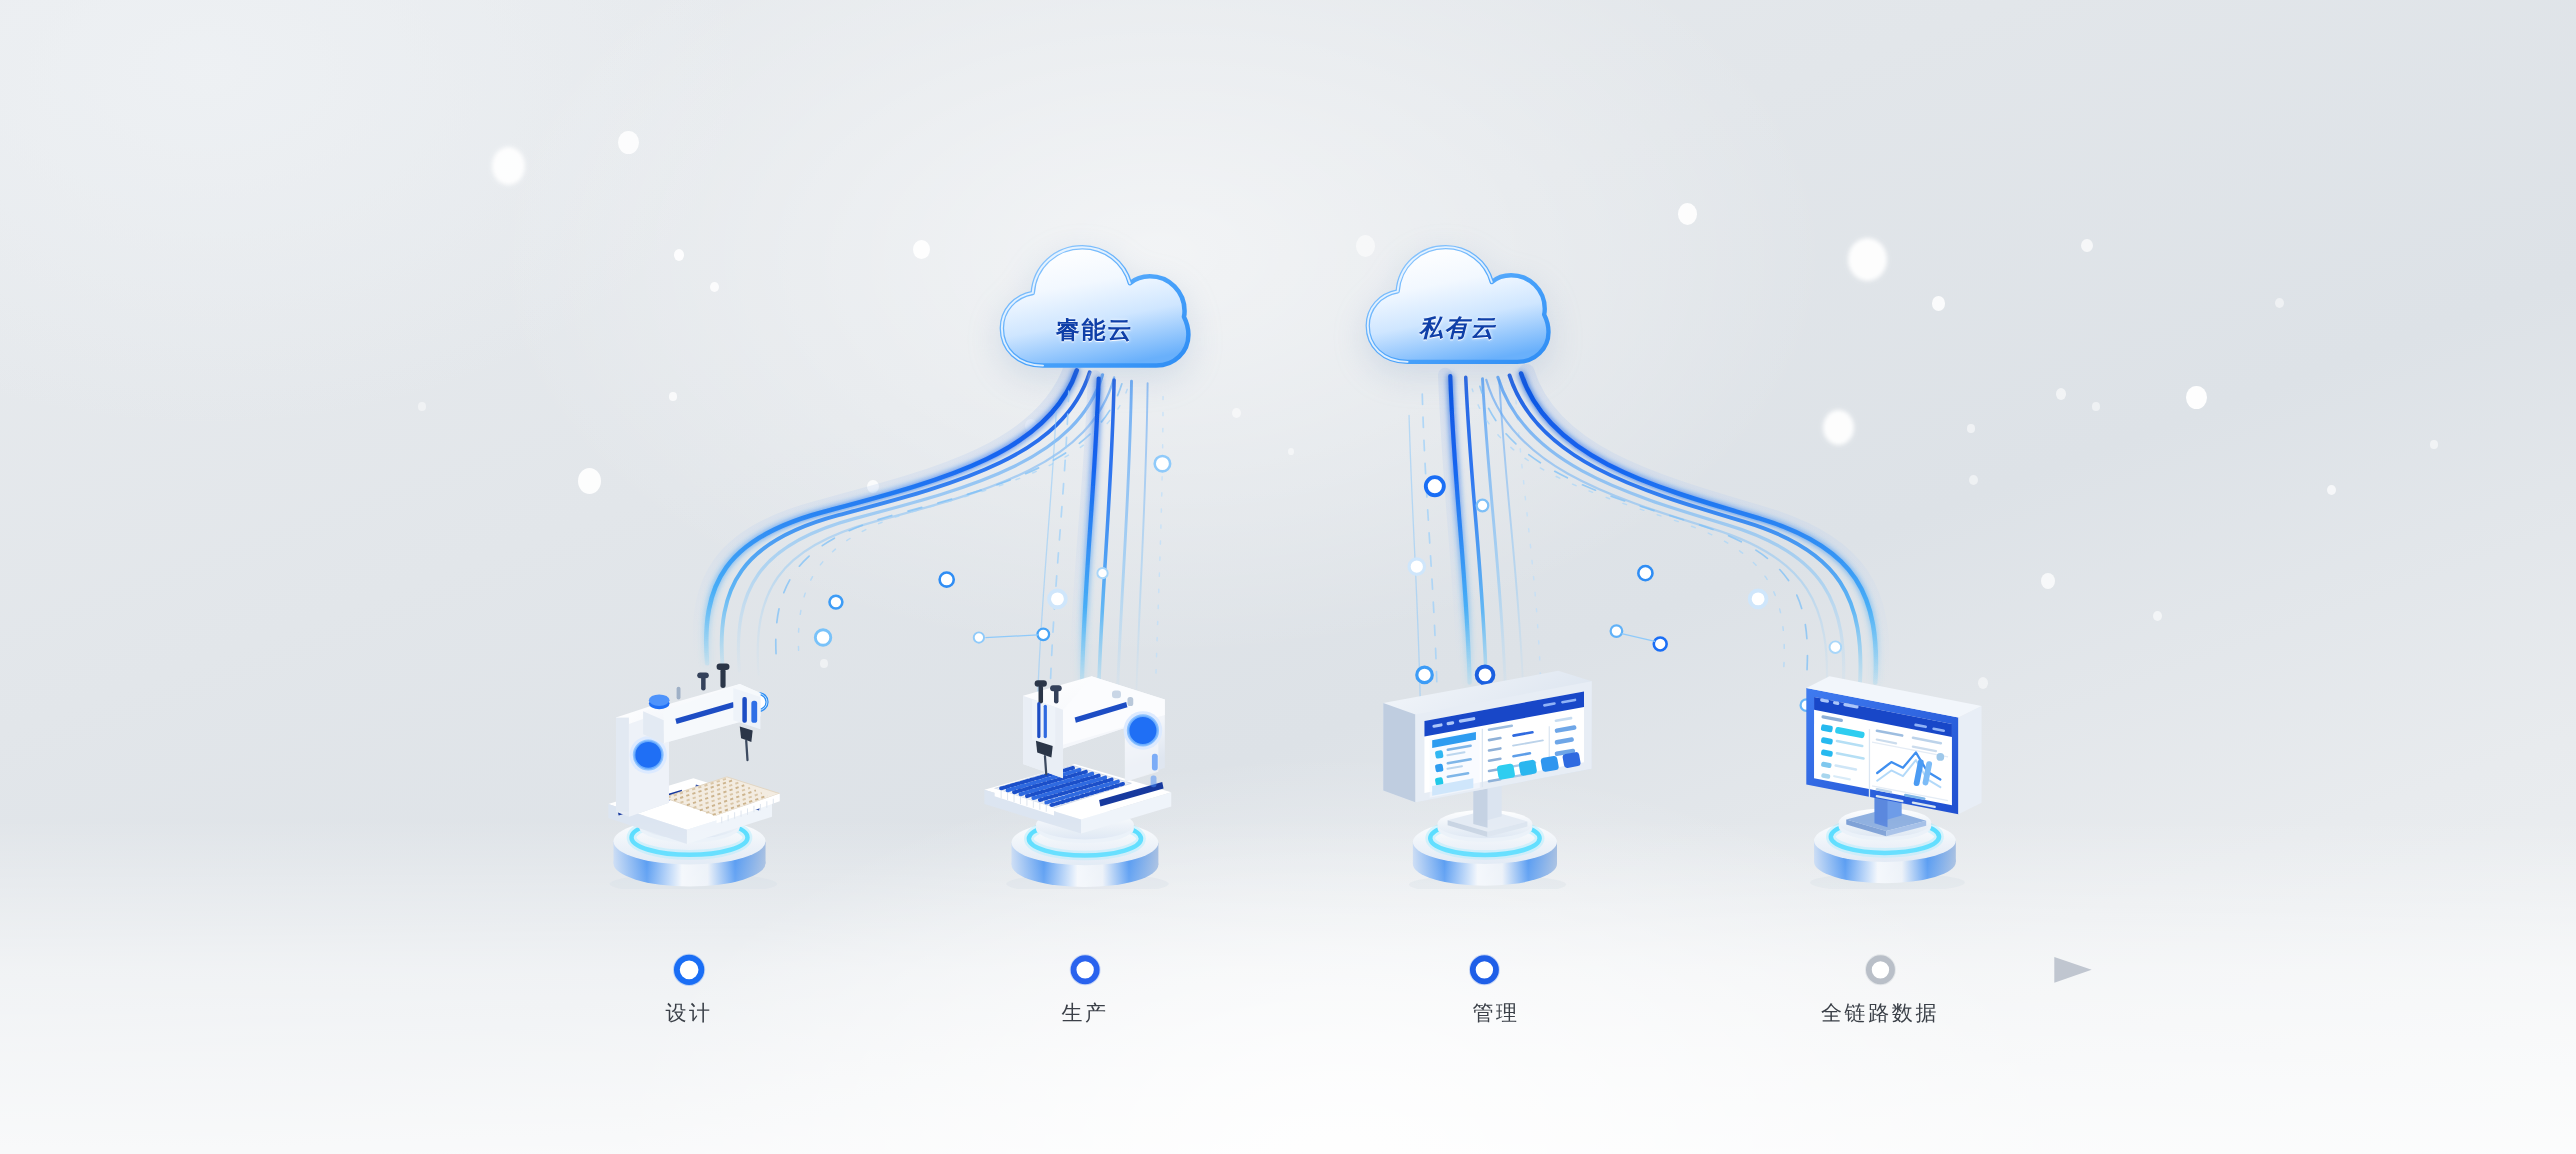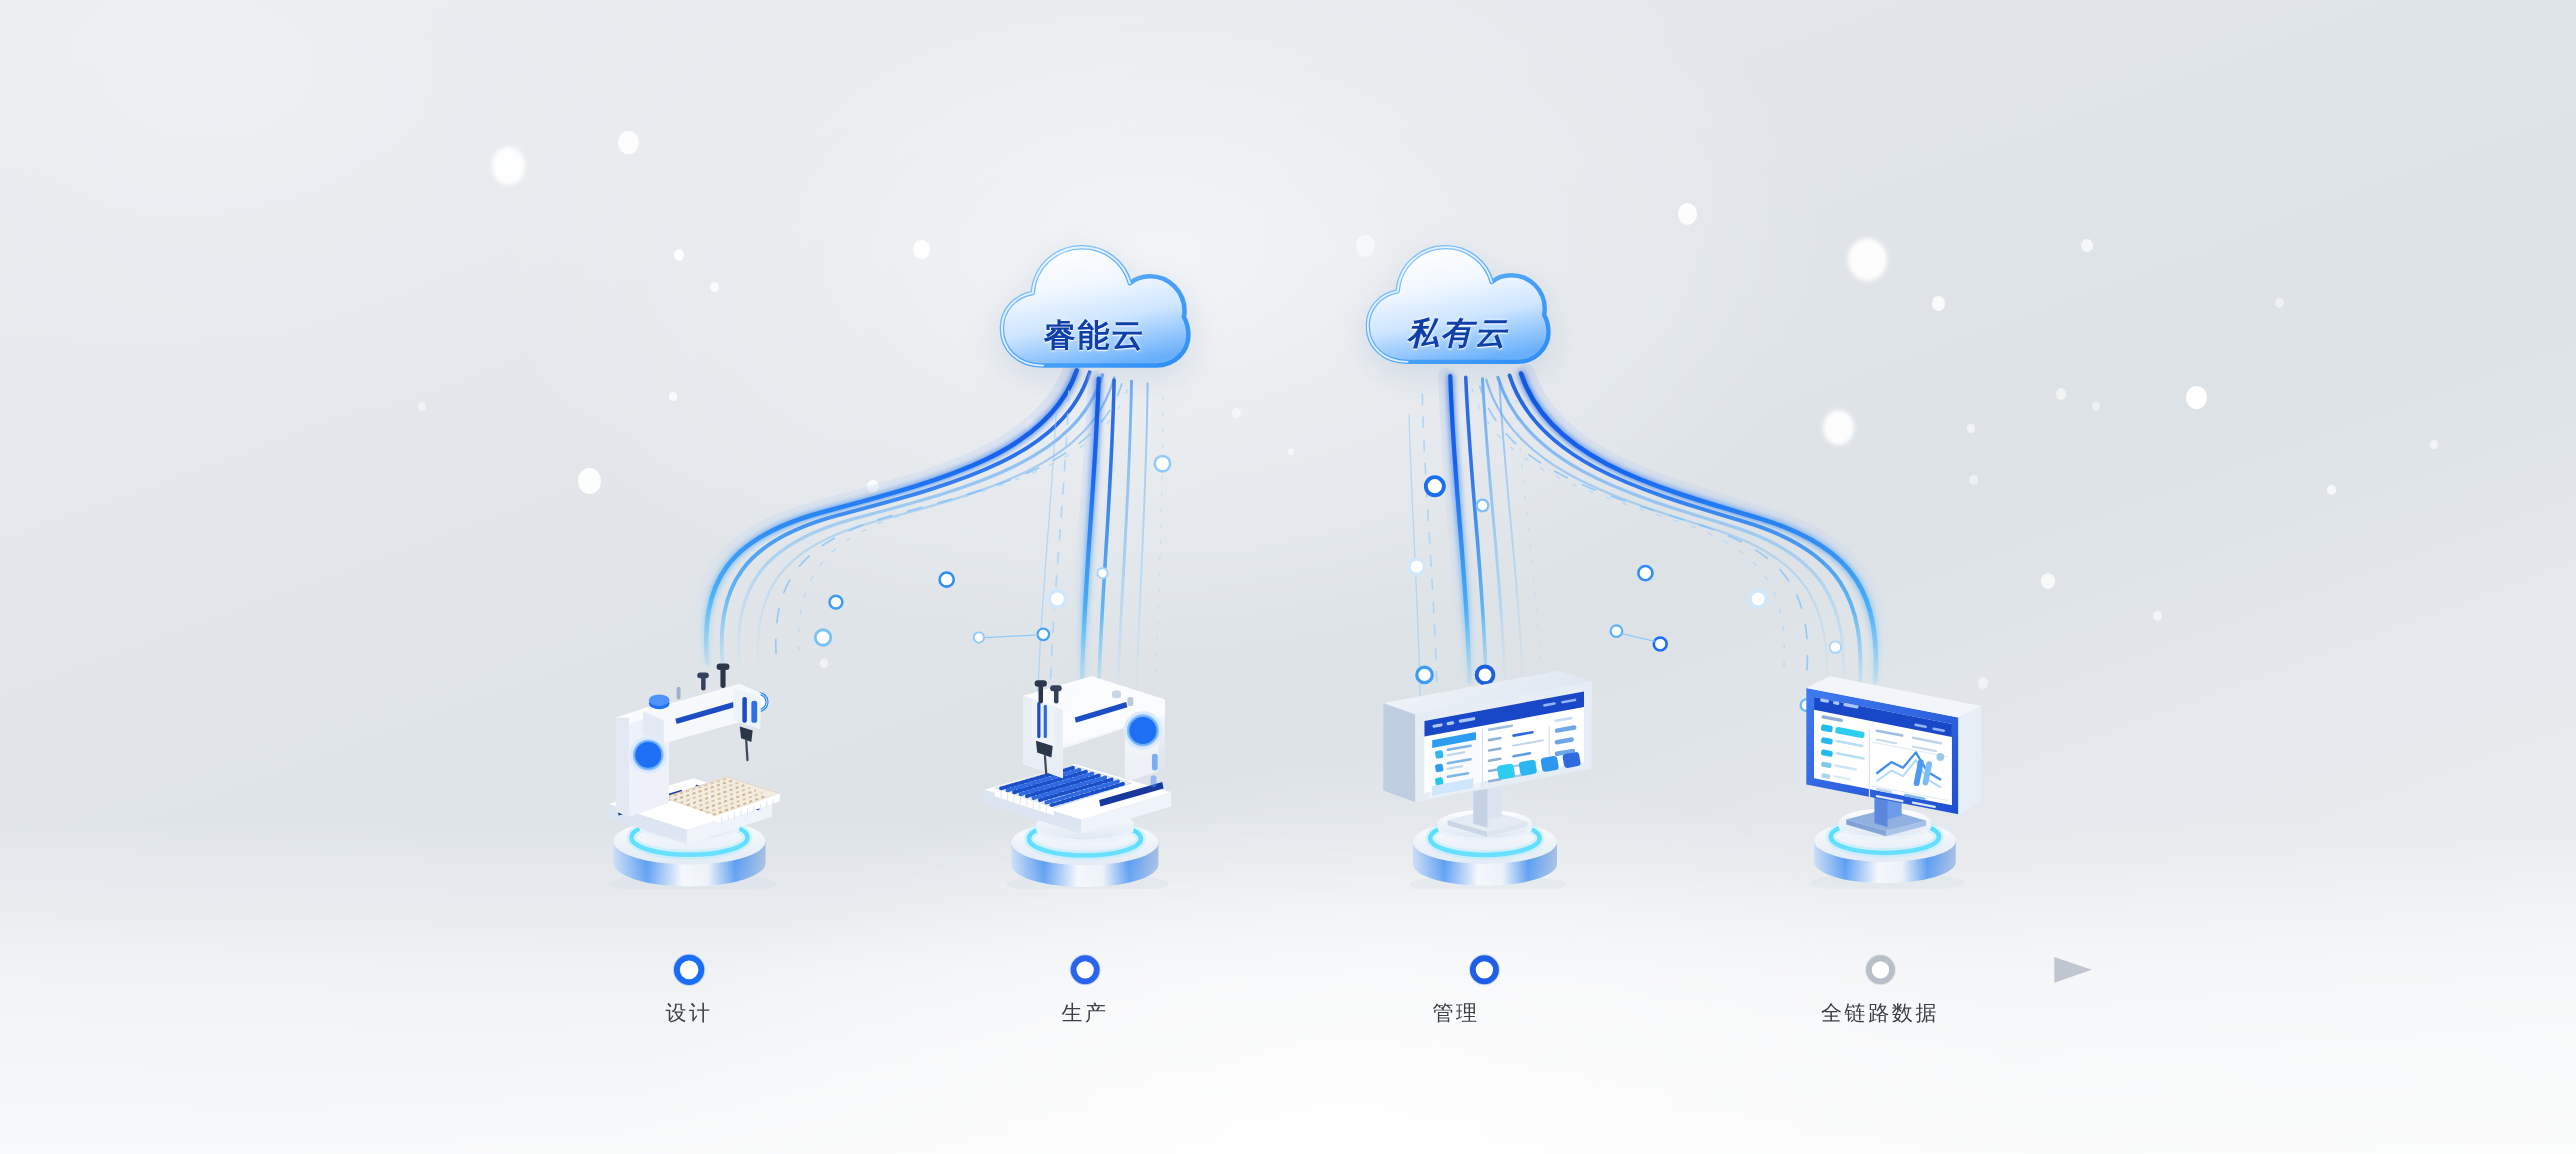--- a/index.html
+++ b/index.html
@@ -13,21 +13,21 @@
       linear-gradient(160deg,#e9ecef 0%,#e2e6ea 35%,#dde2e7 58%,#e8ebee 80%,#eef1f3 100%);
   }
 
   
   .bokeh{position:absolute;border-radius:50%;background:#fff;pointer-events:none;}
 
   
   .cloud-wrap{position:absolute;}
   .cloud-svg{display:block;filter:drop-shadow(0 11.6px 16.7px rgba(120,150,190,.22));}
   .cloud-label{position:absolute;left:0;right:0;text-align:center;
-    font-size:32px;font-weight:bold;color:#0f3fa8;letter-spacing:1.9px;
+    font-size:24px;font-weight:bold;color:#0f3fa8;letter-spacing:1.9px;
     text-shadow:0 0 3.9px rgba(255,255,255,.95),0 0.6px 0 rgba(255,255,255,.9);}
 
   
   #streams{position:absolute;left:0;top:0;width:2576px;height:1154px;}
 
   
   .station{position:absolute;}
   .st-svg{display:block;}
 
   
@@ -620,17 +620,17 @@
 
     <circle cx="2305" cy="1506" r="18" fill="#ffffff" stroke="#1f5fe8" stroke-width="9"></circle>
     <circle cx="2305" cy="1506" r="23" fill="none" stroke="#1f5fe8" stroke-width="2" opacity="0.22"></circle>
 
     <circle cx="2920" cy="1506" r="18" fill="#ffffff" stroke="#b9bfc8" stroke-width="9"></circle>
     <circle cx="2920" cy="1506" r="23" fill="none" stroke="#b9bfc8" stroke-width="2" opacity="0.3"></circle>
   </svg>
 
   <div class="tl-label" style="left:689px;top:999px;">设计</div>
   <div class="tl-label" style="left:1085px;top:999px;">生产</div>
-  <div class="tl-label" style="left:1456px;top:999px;">管理</div>
+  <div class="tl-label" style="left:1496px;top:999px;">管理</div>
   <div class="tl-label" style="left:1880px;top:999px;font-family:Liberation Serif, serif;">全链路数据</div>
 
 </div>
 
 
 </body></html>

